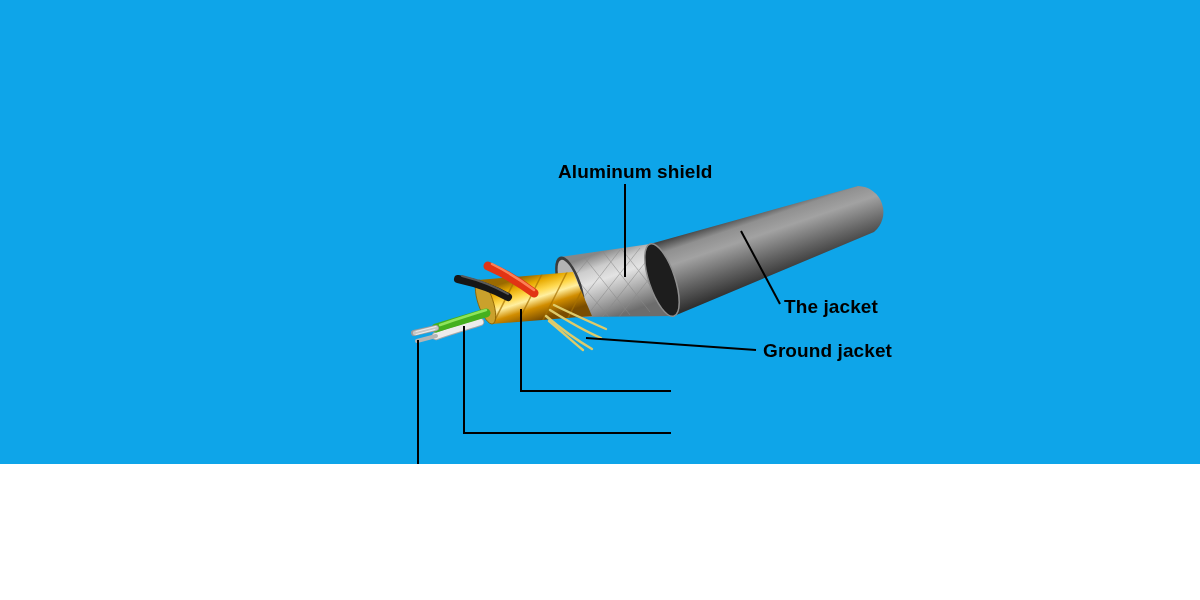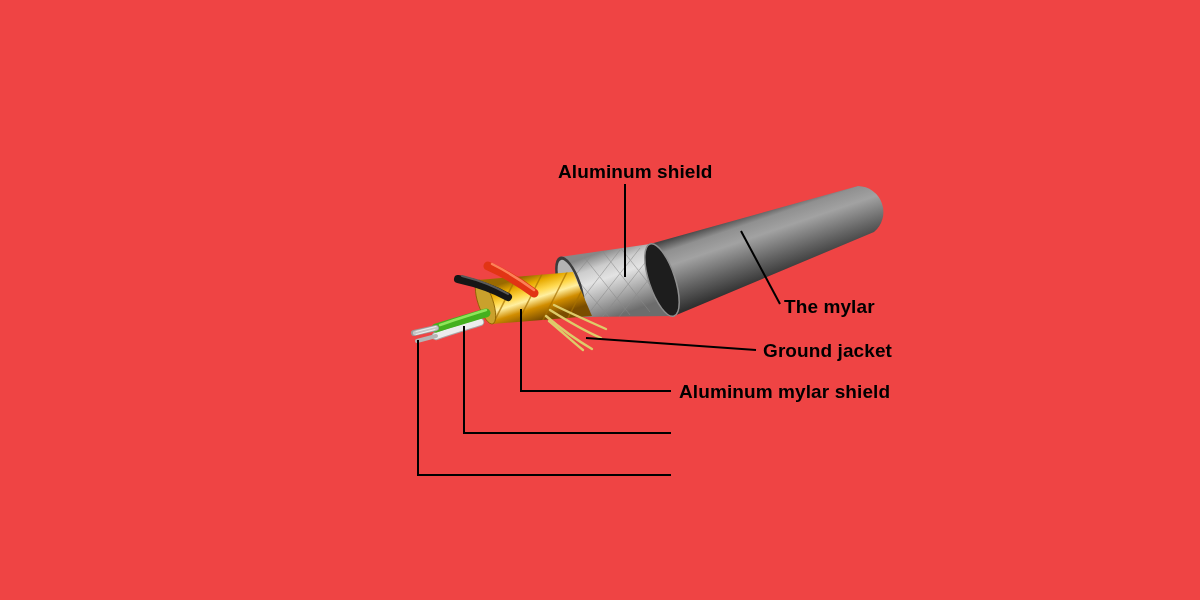--- a/index.html
+++ b/index.html
@@ -1,17 +1,17 @@
 <!DOCTYPE html>
 <html><head>
 <meta charset="utf-8">
 <style>
   html,body{margin:0;padding:0;background:#ffffff;}
   .stage{
-    position:relative;width:1200px;height:600px;background:#ef4444;
+    position:relative;width:1200px;height:464px;background:#0ea5e9;
     font-family:"Liberation Sans",sans-serif;overflow:hidden;
   }
   .stage svg{position:absolute;left:0;top:0;}
   .label{
     position:absolute;font-weight:700;font-size:19px;line-height:23px;
     color:#000;white-space:nowrap;letter-spacing:.1px;
   }
 </style>
 </head>
 <body>
@@ -113,21 +113,20 @@
       <polyline points="741,231 780,304"></polyline>
       <polyline points="586,338 756,350"></polyline>
       <polyline points="521,309 521,391 671,391"></polyline>
       <polyline points="464,326 464,433 671,433"></polyline>
       <polyline points="418,340 418,475 671,475"></polyline>
     </g>
   </svg>
 
   <div class="label" style="left:558px;top:160px;width:148px;text-align:center;">Aluminum shield</div>
 
-  <div class="label" style="left:784px;top:295px;">The mylar</div>
+  <div class="label" style="left:784px;top:295px;">The jacket</div>
 
   <div class="label" style="left:763px;top:339px;">Ground jacket</div>
 
-  <div class="label" style="left:679px;top:380px;">Aluminum mylar shield</div>
 
 
 
 </div>
 
 </body></html>

